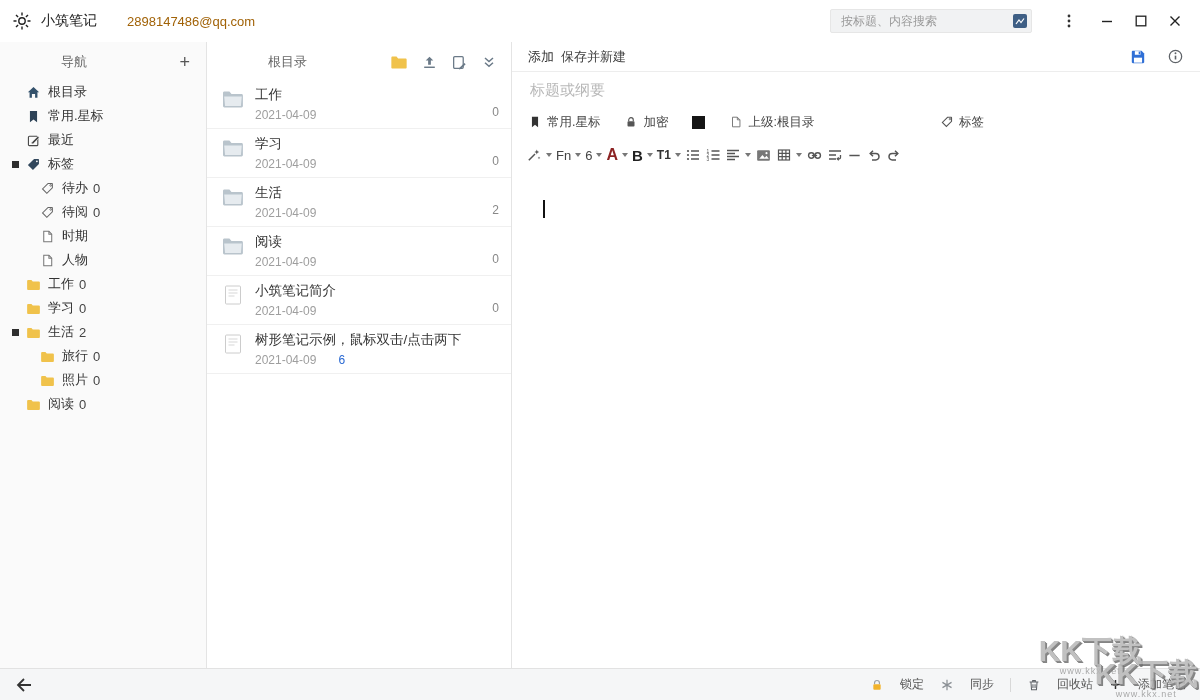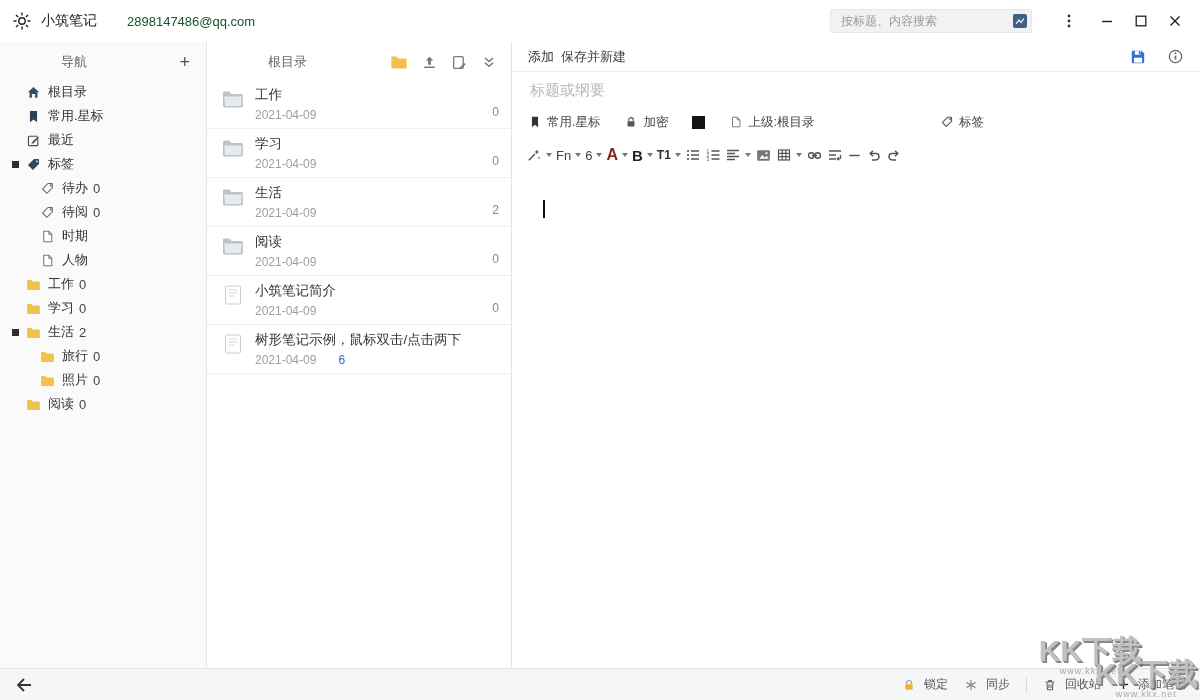--- a/index.html
+++ b/index.html
@@ -3,21 +3,21 @@
 <meta charset="utf-8">
 <style>
   html,body{margin:0;padding:0;background:#ddd;}
   *{box-sizing:border-box;font-family:"Liberation Sans","DejaVu Sans",sans-serif;}
   .app{position:relative;width:1200px;height:700px;background:#fff;overflow:hidden;margin:0 auto;}
 
   
   .titlebar{height:42px;display:flex;align-items:center;padding:0 10px 0 12px;background:#fff;}
   .logo{width:20px;height:20px;flex:none;}
   .app-name{font-size:14px;color:#222;margin-left:9px;}
-  .account{font-size:13px;color:#14532d;margin-left:30px;}
+  .account{font-size:13px;color:#a16207;margin-left:30px;}
   .titlebar-right{margin-left:auto;display:flex;align-items:center;}
   .searchbox{display:flex;align-items:center;width:202px;height:24px;background:#f1f2f3;border:1px solid #e6e6e6;border-radius:2px;padding:0 3px 0 8px;}
   .searchbox input{flex:1;border:none;outline:none;background:transparent;font-size:12px;color:#333;min-width:0;}
   .searchbox input::placeholder{color:#9a9a9a;}
   .winbtn{width:30px;height:28px;display:flex;align-items:center;justify-content:center;cursor:pointer;background:none;border:none;padding:0;}
   .menu-dots{margin-left:22px;}
   .min{margin-left:8px;}
   .maxi{margin-left:4px;}
   .close{margin-left:4px;}
 
@@ -71,21 +71,21 @@
   .t-bold{font-size:15px;font-weight:bold;color:#222;}
   .t-head{font-size:12px;font-weight:bold;color:#333;}
   .editor-body{flex:1;position:relative;}
   .text-caret{position:absolute;left:31px;top:28px;width:1.5px;height:18px;background:#111;animation:blink 1.1s steps(1) infinite;}
   @keyframes blink{50%{opacity:0;}}
 
   
   .statusbar{height:32px;display:flex;align-items:center;padding:0 14px;background:#f5f6f7;border-top:1px solid #e2e2e2;}
   .back-btn{background:none;border:none;padding:0;cursor:pointer;display:flex;}
   .status-right{margin-left:auto;display:flex;align-items:center;gap:16px;font-size:12px;color:#555;}
-  .st-item{display:flex;align-items:center;gap:8px;cursor:pointer;}
+  .st-item{display:flex;align-items:center;gap:16px;cursor:pointer;}
   .st-sep{width:1px;height:14px;background:#d8d8d8;}
 
   
   .wm{position:absolute;pointer-events:none;text-align:center;z-index:50;opacity:.85;}
   .wm .wm-big{font-size:30px;font-weight:bold;color:#b7b7b7;text-shadow:1px 1px 0 #777,2px 2px 0 #6f6f6f;line-height:1;display:block;}
   .wm .wm-url{font-size:9px;color:#9b9b9b;letter-spacing:1px;display:block;margin-top:0;}
   .wm1{right:58px;bottom:24px;}
   .wm2{right:2px;bottom:1px;}
 </style>
 </head>

